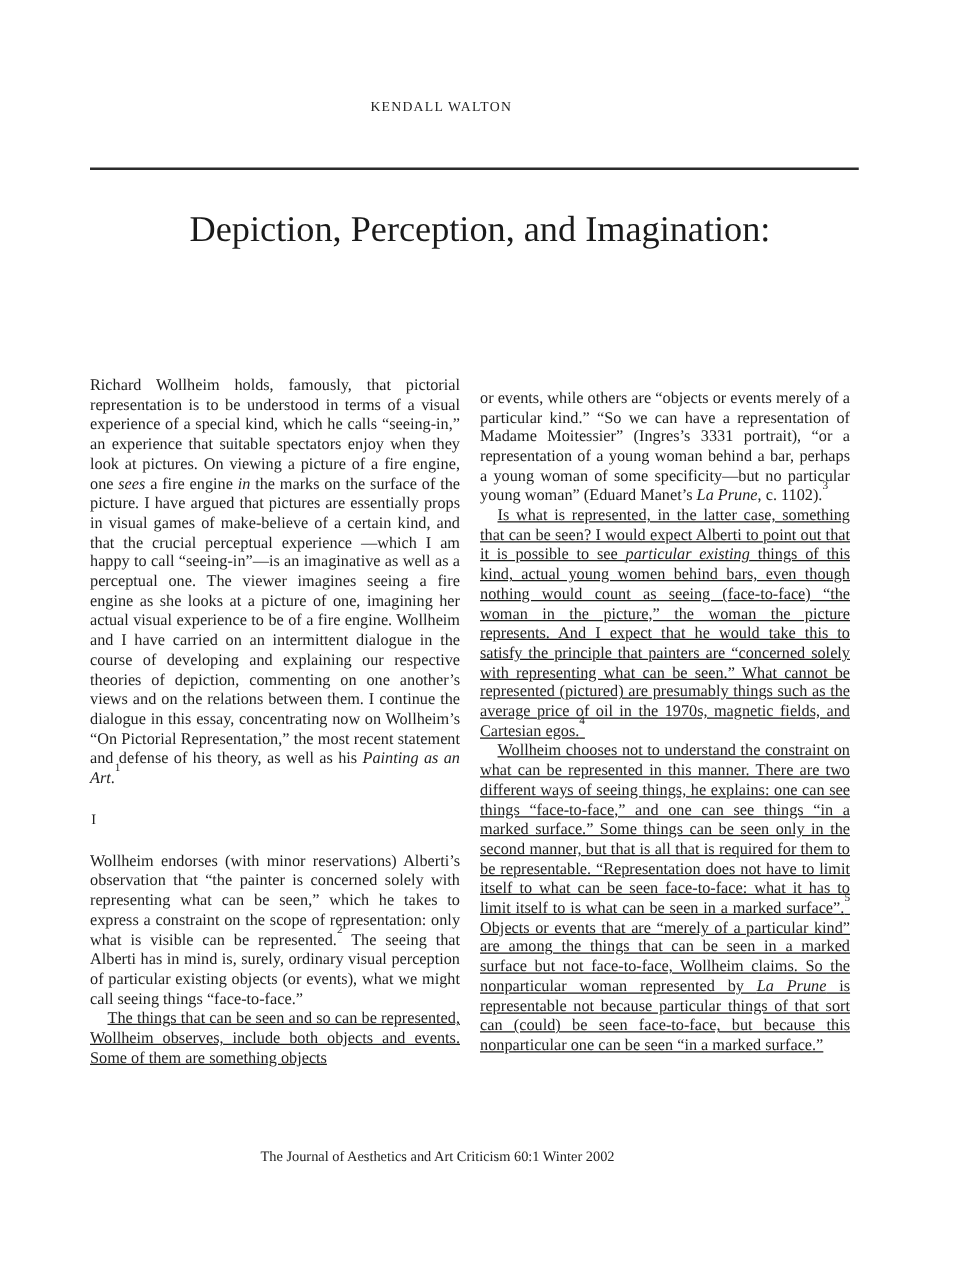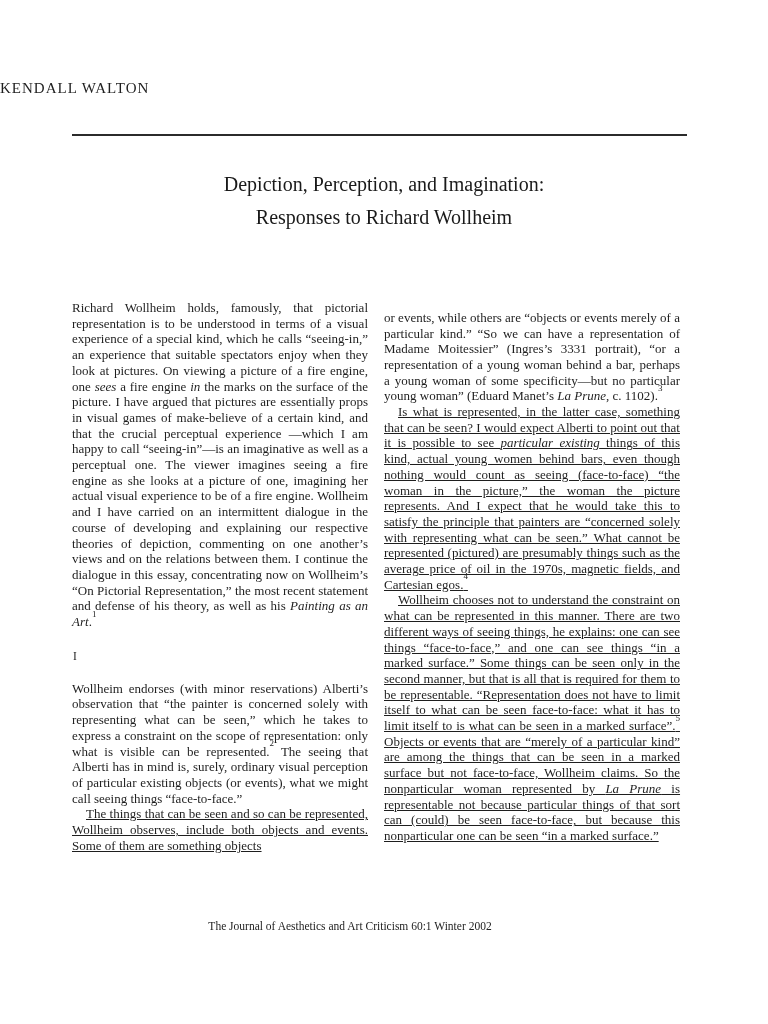--- a/index.html
+++ b/index.html
@@ -18,39 +18,39 @@
   .page {
     position: absolute;
     inset: 0;
     background: #ffffff;
   }
   .author {
     position: absolute;
     top: 80px;
     left: 0;
     width: 706px;
-    text-align: left;
-    font-size: 15px;
+    text-align: center;
+    font-size: 11px;
     letter-spacing: 1px;
   }
   .rule {
     position: absolute;
     top: 134px;
     left: 72px;
     width: 615px;
     height: 2px;
     background: #2b2b2b;
   }
   .title {
     position: absolute;
     top: 168px;
     left: 40px;
     width: 688px;
     text-align: center;
-    font-size: 20px;
+    font-size: 29px;
     line-height: 33px;
     color: #1a1a1a;
   }
   .columns {
     position: absolute;
     top: 300px;
     left: 72px;
     width: 616px;
     display: flex;
     gap: 16px;
@@ -99,21 +99,20 @@
 <body>
 
 <div class="page">
 
   <div class="author">KENDALL WALTON</div>
 
   <div class="rule"></div>
 
   <div class="title">
     <span>Depiction, Perception, and Imagination:</span><br>
-    <span>Responses to Richard Wollheim</span>
   </div>
 
   <div class="columns">
     <div class="col">
         <p><span>Richard Wollheim holds, famously, that pictorial representation is to be understood in terms of a visual experience of a special kind, which he calls “seeing-in,” an experience that suitable spectators enjoy when they look at pictures. On viewing a picture of a fire engine, one </span><em>sees</em><span> a fire engine </span><em>in</em><span> the marks on the surface of the picture. I have argued that pictures are essentially props in visual games of make-believe of a certain kind, and that the crucial perceptual experience —which I am happy to call “seeing-in”—is an imaginative as well as a perceptual one. The viewer imagines seeing a fire engine as she looks at a picture of one, imagining her actual visual experience to be of a fire engine. Wollheim and I have carried on an intermittent dialogue in the course of developing and explaining our respective theories of depiction, commenting on one another’s views and on the relations between them. I continue the dialogue in this essay, concentrating now on Wollheim’s “On Pictorial Representation,” the most recent statement and defense of his theory, as well as his </span><em>Painting as an Art</em><span>.</span><sup>1</sup></p>
         <div class="section-heading">I</div>
         <p><span>Wollheim endorses (with minor reservations) Alberti’s observation that “the painter is concerned solely with representing what can be seen,” which he takes to express a constraint on the scope of representation: only what is visible can be represented.</span><sup>2</sup><span> The seeing that Alberti has in mind is, surely, ordinary visual perception of particular existing objects (or events), what we might call seeing things “face-to-face.”</span></p>
         <p class="indent"><span>The things that can be seen and so can be represented, Wollheim observes, include both objects and events. Some of them are something objects</span></p>
       </div>
     <div class="col">

